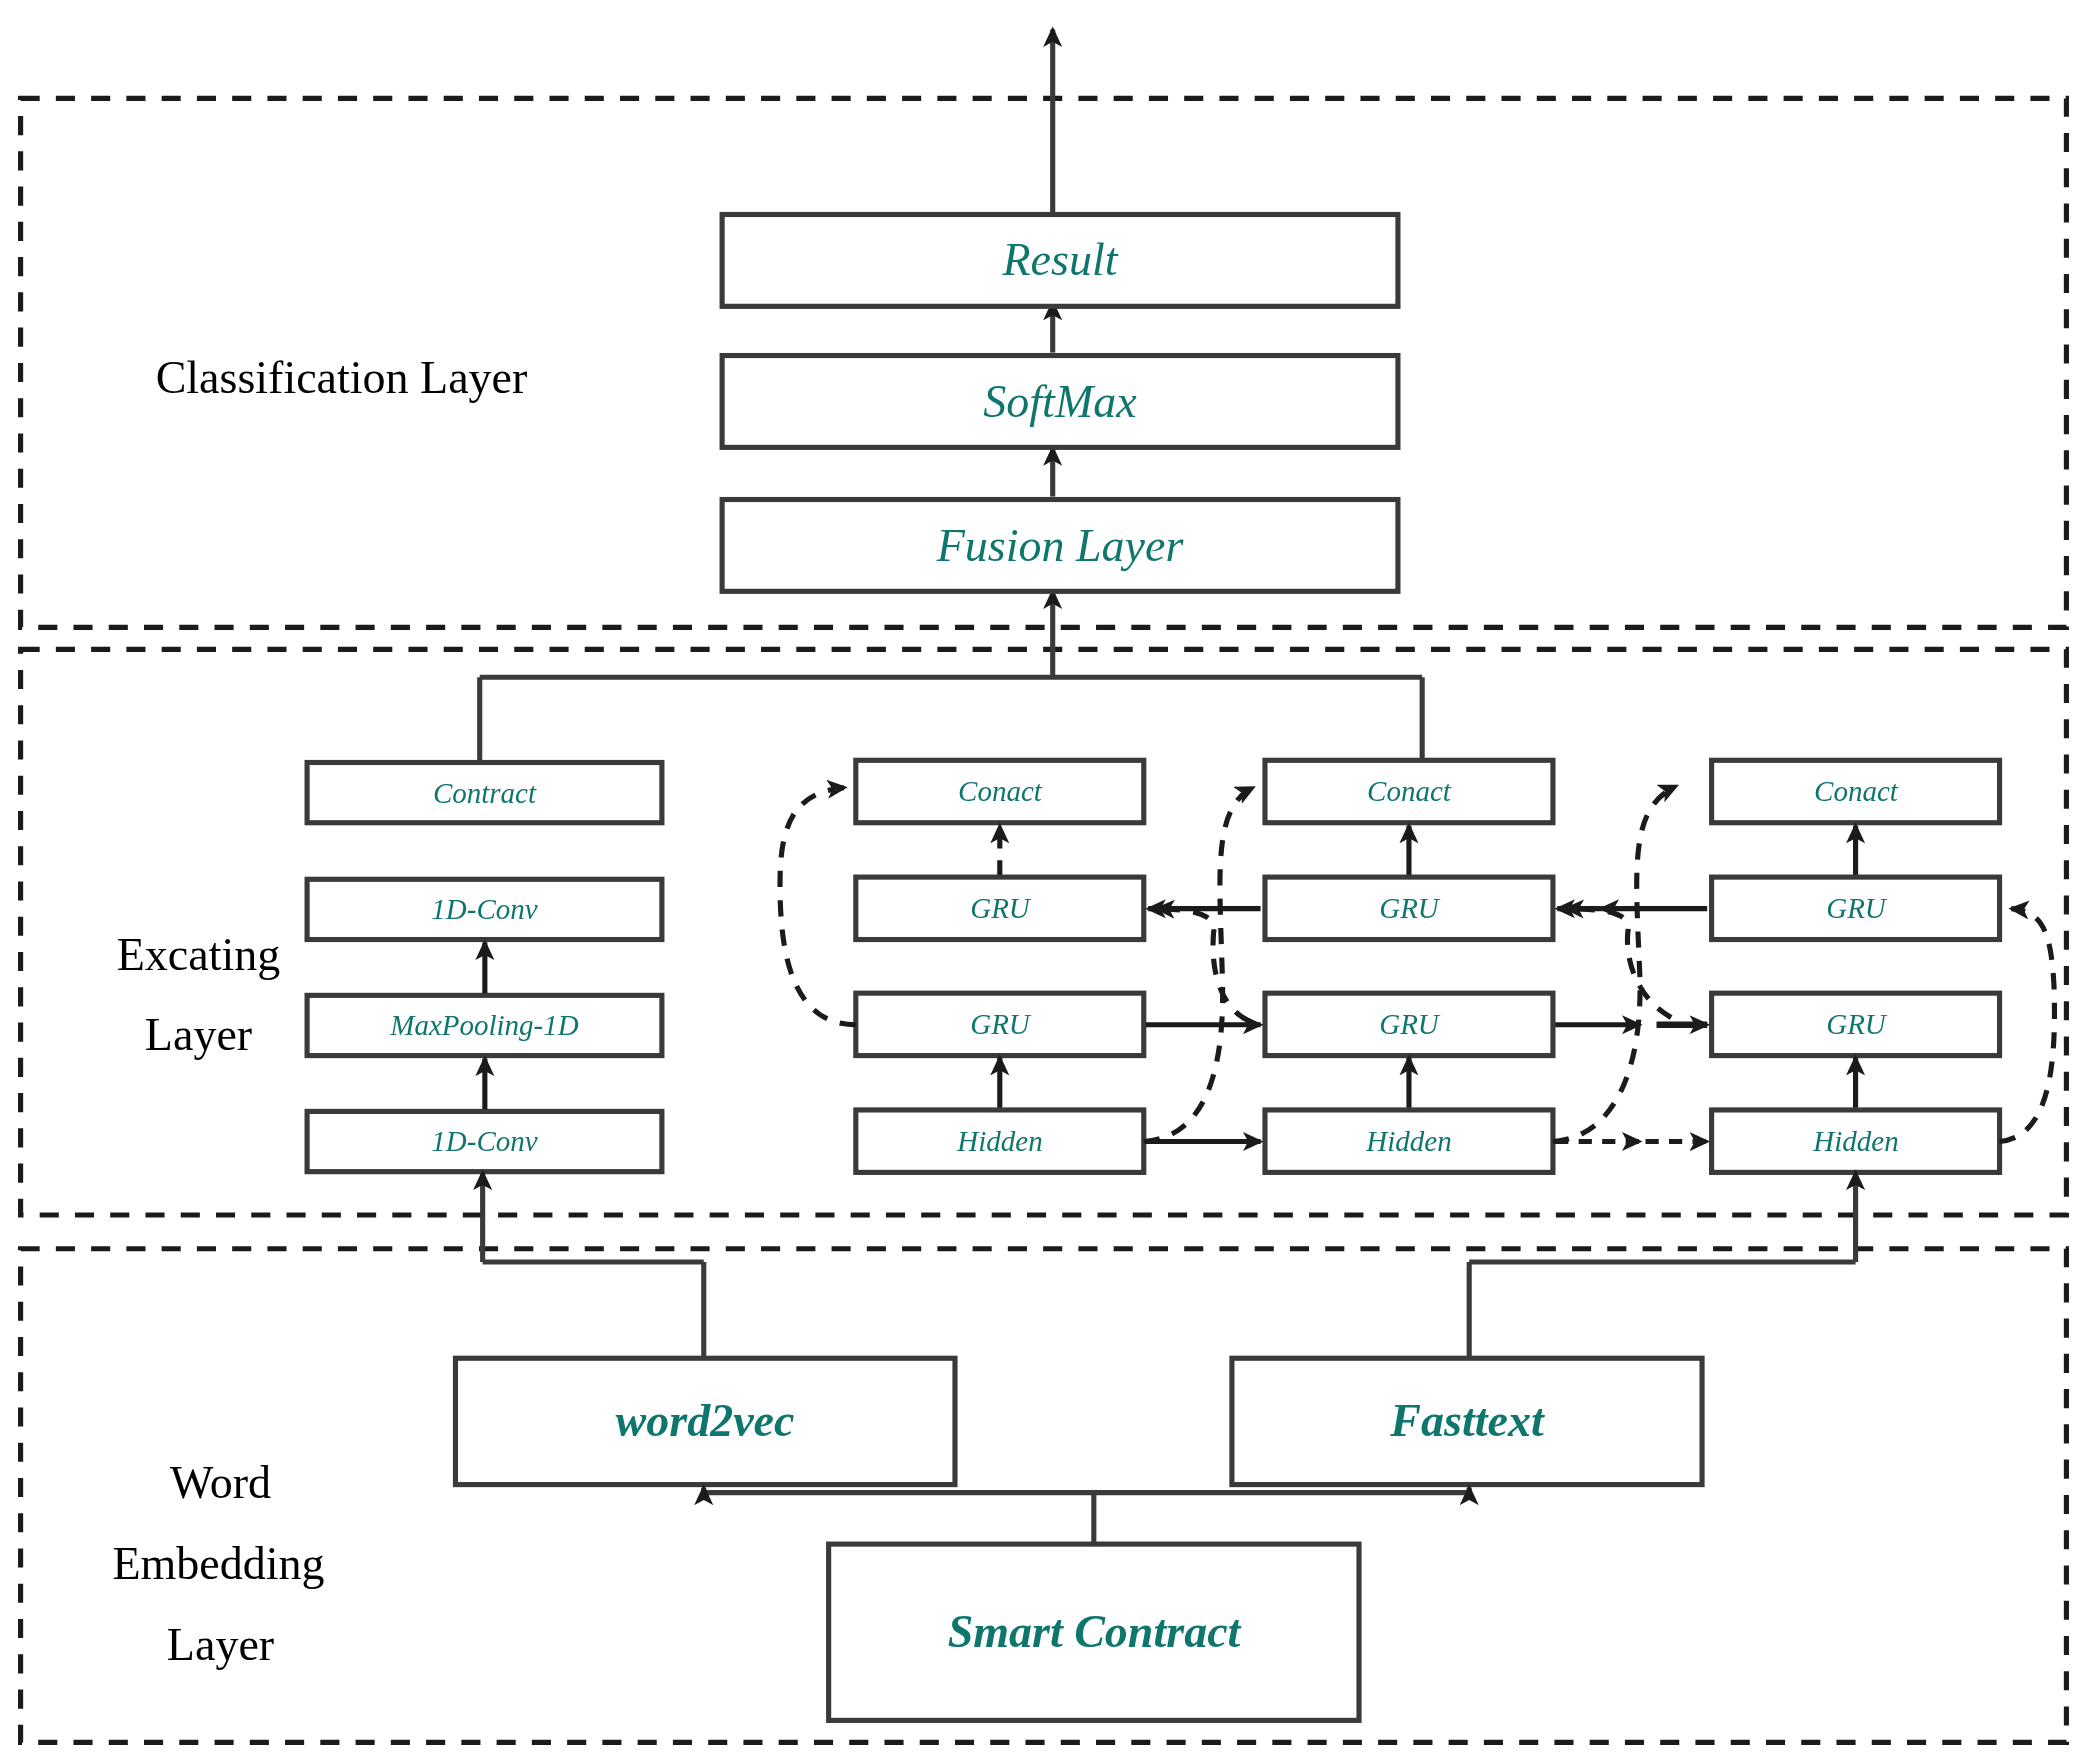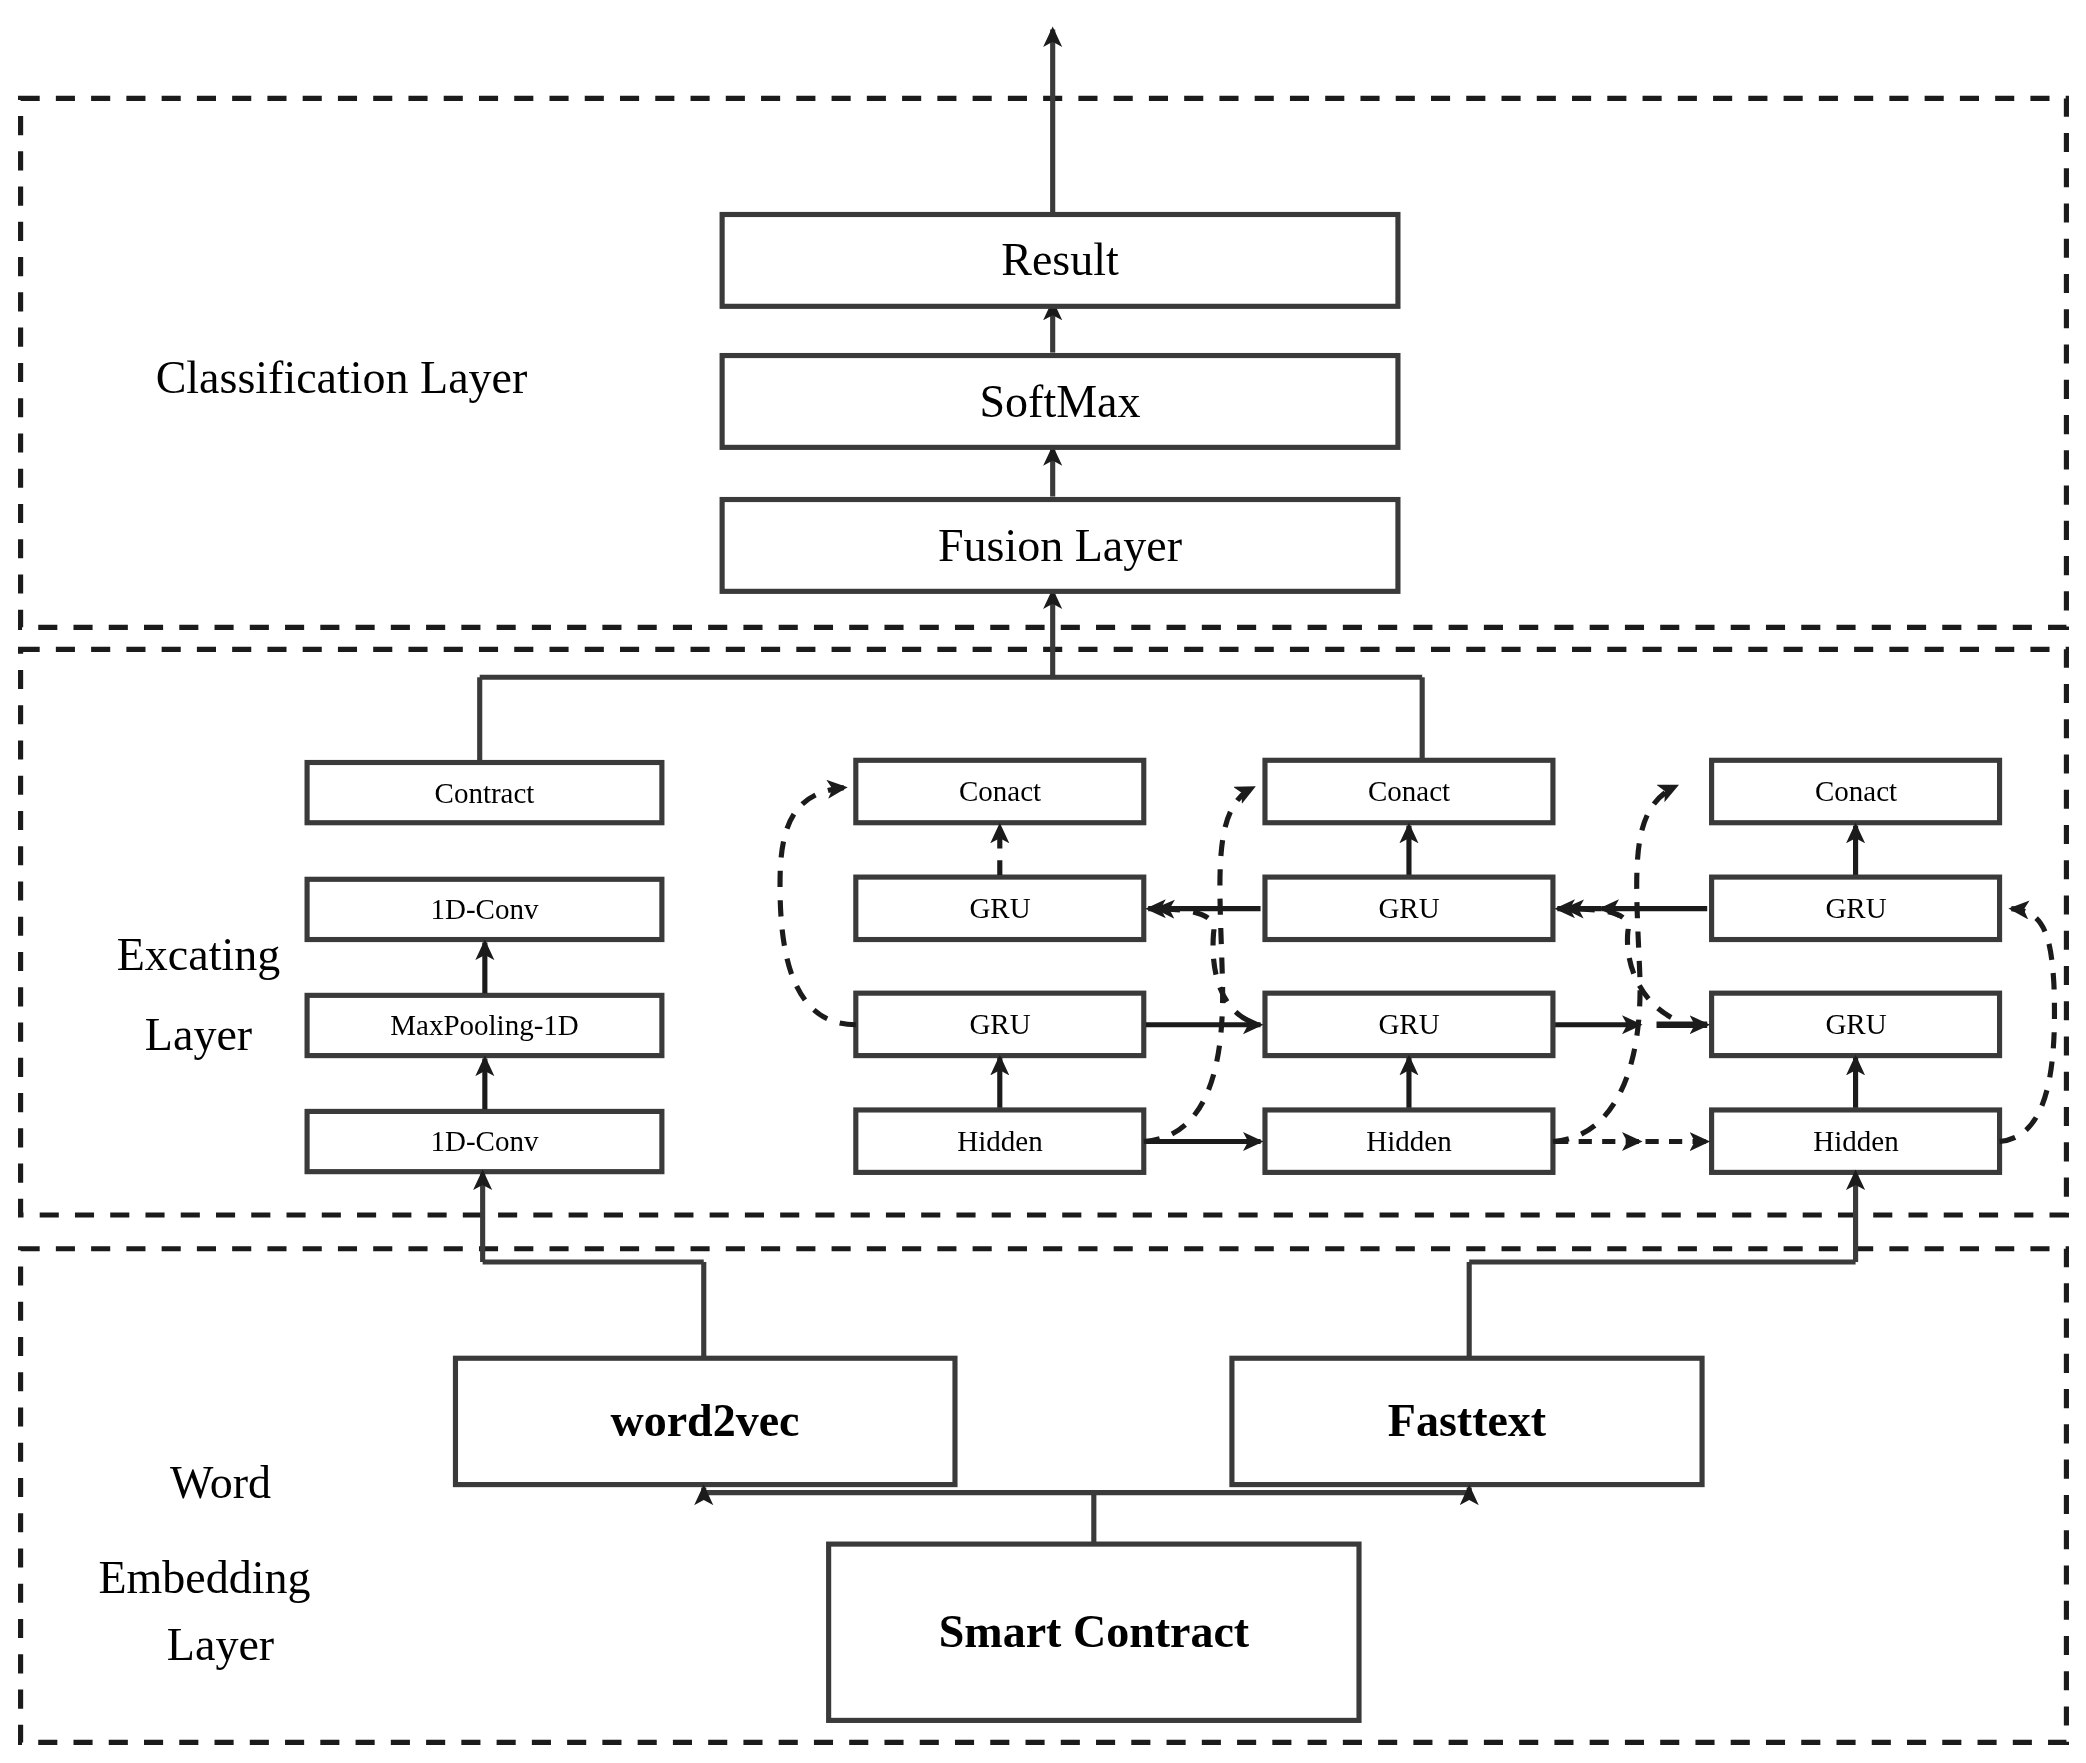--- a/index.html
+++ b/index.html
@@ -3,24 +3,25 @@
 <meta charset="utf-8">
 <style>
   html,body{margin:0;padding:0;background:#ffffff;}
   body{font-family:"Liberation Serif", serif;}
   #stage{position:relative;width:2087px;height:1763px;background:#fff;overflow:hidden;}
   svg.layer{position:absolute;top:0;left:0;width:2087px;height:1763px;}
   .boxtext{
     position:absolute;
     display:flex;align-items:center;justify-content:center;
     text-align:right;
-    color:#000000;
+    color:#0f766e;
     font-family:"Liberation Serif", serif;
     pointer-events:none;
     line-height:1.05;
+    font-style:italic;
   }
   .layerlabel{
     position:absolute;
     display:flex;align-items:center;justify-content:center;
     text-align:center;
     font-family:"Liberation Serif", serif;
     font-weight:normal;
     color:#000;
     line-height:1.15;
   }
@@ -237,21 +238,21 @@
       <rect x="983" y="680" width="920" height="125" fill="#ffffff" stroke="#3a3a3a" stroke-width="7"></rect>
     </g>
   </svg>
 
   <div class="layerlabel big" style="left:44px;top:345px;width:595px;height:66px;">Classification Layer</div>
 
   <div class="layerlabel big" style="left:44px;top:926px;width:309px;height:59px;">Excating</div>
   <div class="layerlabel big" style="left:44px;top:1006px;width:309px;height:59px;">Layer</div>
 
   <div class="layerlabel big" style="left:44px;top:1454px;width:353px;height:59px;">Word</div>
-  <div class="layerlabel big" style="left:28px;top:1535px;width:353px;height:59px;margin-top:14px;">Embedding</div>
+  <div class="layerlabel big" style="left:42px;top:1535px;width:353px;height:59px;">Embedding</div>
   <div class="layerlabel big" style="left:44px;top:1616px;width:353px;height:59px;">Layer</div>
 
   <div class="boxtext big" style="left:722px;top:214px;width:676px;height:92px;">Result</div>
   <div class="boxtext big" style="left:722px;top:356px;width:676px;height:92px;">SoftMax</div>
   <div class="boxtext big" style="left:722px;top:500px;width:676px;height:92px;">Fusion Layer</div>
 
   <div class="boxtext small" style="left:307px;top:763px;width:355px;height:60px;">Contract</div>
   <div class="boxtext small" style="left:307px;top:879px;width:355px;height:60px;">1D-Conv</div>
   <div class="boxtext small" style="left:307px;top:995px;width:355px;height:60px;">MaxPooling-1D</div>
   <div class="boxtext small" style="left:307px;top:1111px;width:355px;height:60px;">1D-Conv</div>

